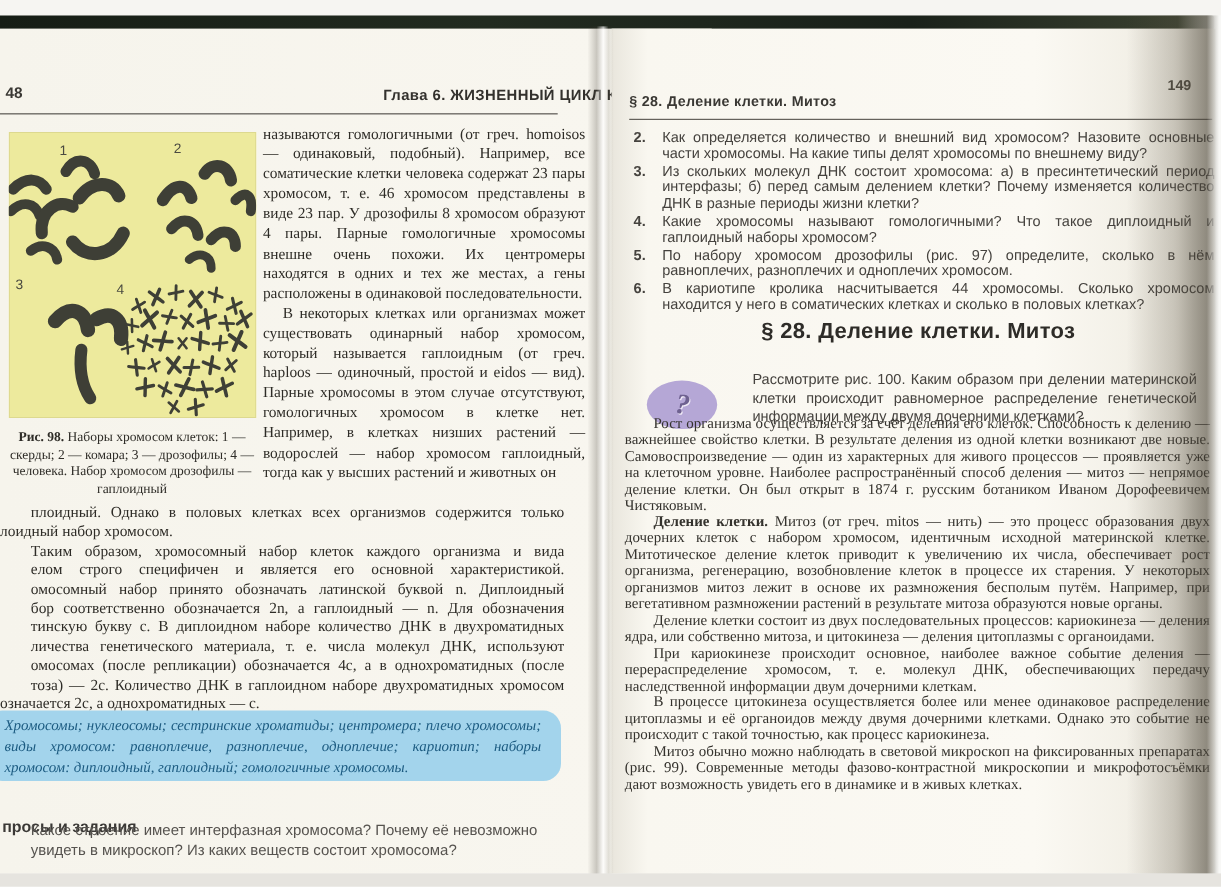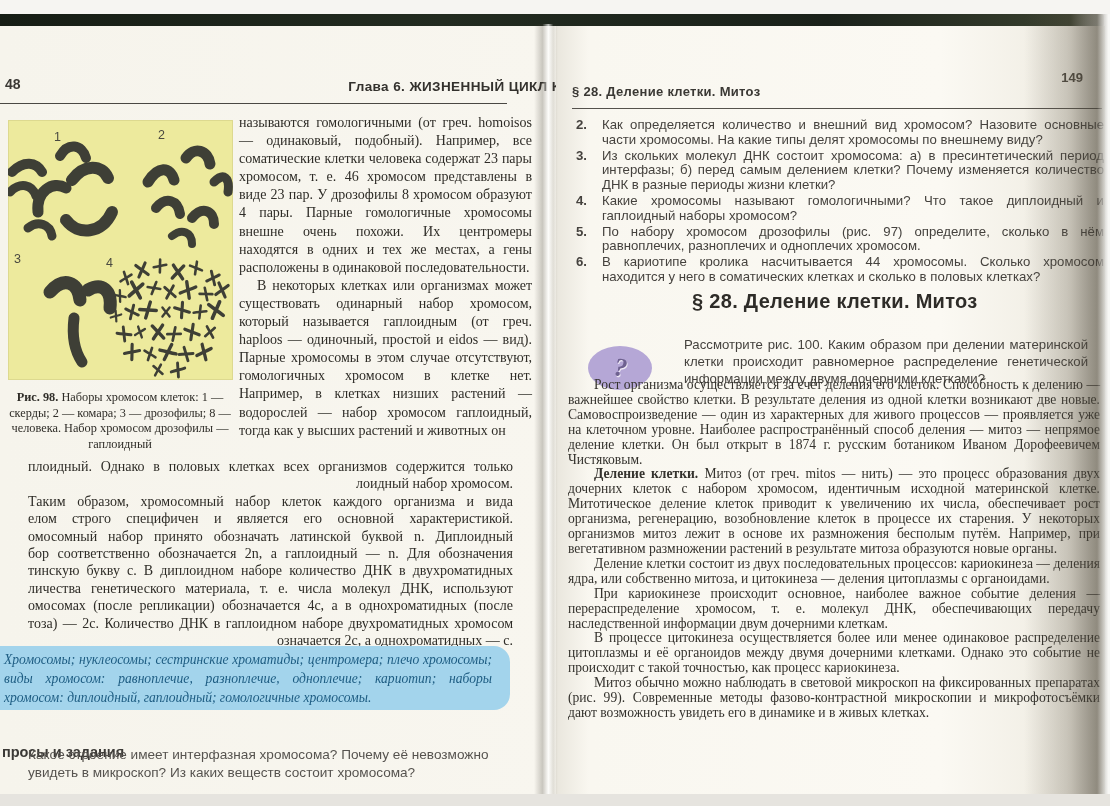--- a/index.html
+++ b/index.html
@@ -29,21 +29,21 @@
 
   .figure{position:absolute;left:8px;top:94px;width:225px;height:260px;background:#edea9d;box-shadow:inset 0 0 0 1px #ddd98f;}
   .fig-label{position:absolute;font:12.5px "Liberation Sans",sans-serif;color:#4a4a40;}
   .fig-caption{position:absolute;left:0;top:364px;width:240px;text-align:center;font-size:12.3px;line-height:15.5px;color:#2f2d28;}
 
   .lp-col{position:absolute;left:239px;top:88px;width:293px;font-size:14px;line-height:18.1px;color:#2e2c27;text-align:justify;}
   .lp-col p{margin:0;}
   .lp-col p + p{text-indent:18px;}
 
   .lp-wide{position:absolute;left:0;top:432px;width:513px;font-size:14px;color:#2e2c27;}
-  .lp-wide .line{height:17.4px;line-height:17.4px;white-space:nowrap;overflow:hidden;text-align:right;}
+  .lp-wide .line{height:17.4px;line-height:17.4px;white-space:nowrap;overflow:hidden;}
   .lp-wide .line.j{text-align:justify;text-align-last:justify;white-space:normal;padding-left:28px;}
   .lp-wide .line.ind{padding-left:28px;}
 
   .terms-box{position:absolute;left:-14px;top:620px;width:524px;height:64px;background:#a3d4ec;border-radius:16px;
     display:flex;align-items:center;}
   .terms-text{padding:4px 18px 4px 18px;font-style:italic;font-size:13.6px;line-height:19px;color:#1d5c82;text-align:justify;}
 
   .lp-qhead{position:absolute;left:2px;top:698px;font:bold 14.5px "Liberation Sans",sans-serif;color:#3b3936;margin-top:20px;}
   .lp-qtext{position:absolute;left:28px;top:720px;width:486px;font:13.6px/17.5px "Liberation Sans",sans-serif;color:#56534f;text-align:left;}
 
@@ -142,21 +142,21 @@
           <use href="#xc" transform="translate(196,232) rotate(25) scale(1.25)"></use>
           <use href="#xc" transform="translate(150,250) rotate(-10) scale(.95)"></use>
           <use href="#xc" transform="translate(170,250) rotate(35) scale(1.1)"></use>
         </g>
       </svg>
       <span class="fig-label" style="left:46px;top:10px;">1</span>
       <span class="fig-label" style="left:150px;top:8px;">2</span>
       <span class="fig-label" style="left:6px;top:132px;">3</span>
       <span class="fig-label" style="left:98px;top:136px;">4</span>
     </div>
-    <div class="fig-caption"><b>Рис. 98.</b><span> Наборы хромосом клеток: 1 — скерды; 2 — комара; 3 — дрозофилы; 8 — человека. Набор хромосом дрозофилы — гаплоидный</span></div>
+    <div class="fig-caption"><b>Рис. 98.</b><span> Наборы хромосом клеток: 1 — скерды; 2 — комара; 3 — дрозофилы; 4 — человека. Набор хромосом дрозофилы — гаплоидный</span></div>
 
     <div class="lp-col">
       <p>называются гомологичными (от греч. homoisos — одинаковый, подобный). Например, все соматические клетки человека содержат 23 пары хромосом, т. е. 46 хромосом представлены в виде 23 пар. У дрозофилы 8 хромосом образуют 4 пары. Парные гомологичные хромосомы внешне очень похожи. Их центромеры находятся в одних и тех же местах, а гены расположены в одинаковой последовательности.</p>
       <p>В некоторых клетках или организмах может существовать одинарный набор хромосом, который называется гаплоидным (от греч. haploos — одиночный, простой и eidos — вид). Парные хромосомы в этом случае отсутствуют, гомологичных хромосом в клетке нет. Например, в клетках низших растений — водорослей — набор хромосом гаплоидный, тогда как у высших растений и животных он</p>
     </div>
 
     <div class="lp-wide">
       <div class="line j">плоидный. Однако в половых клетках всех организмов содержится только</div>
       <div class="line">лоидный набор хромосом.</div>
       <div class="line j ind">Таким образом, хромосомный набор клеток каждого организма и вида</div>

